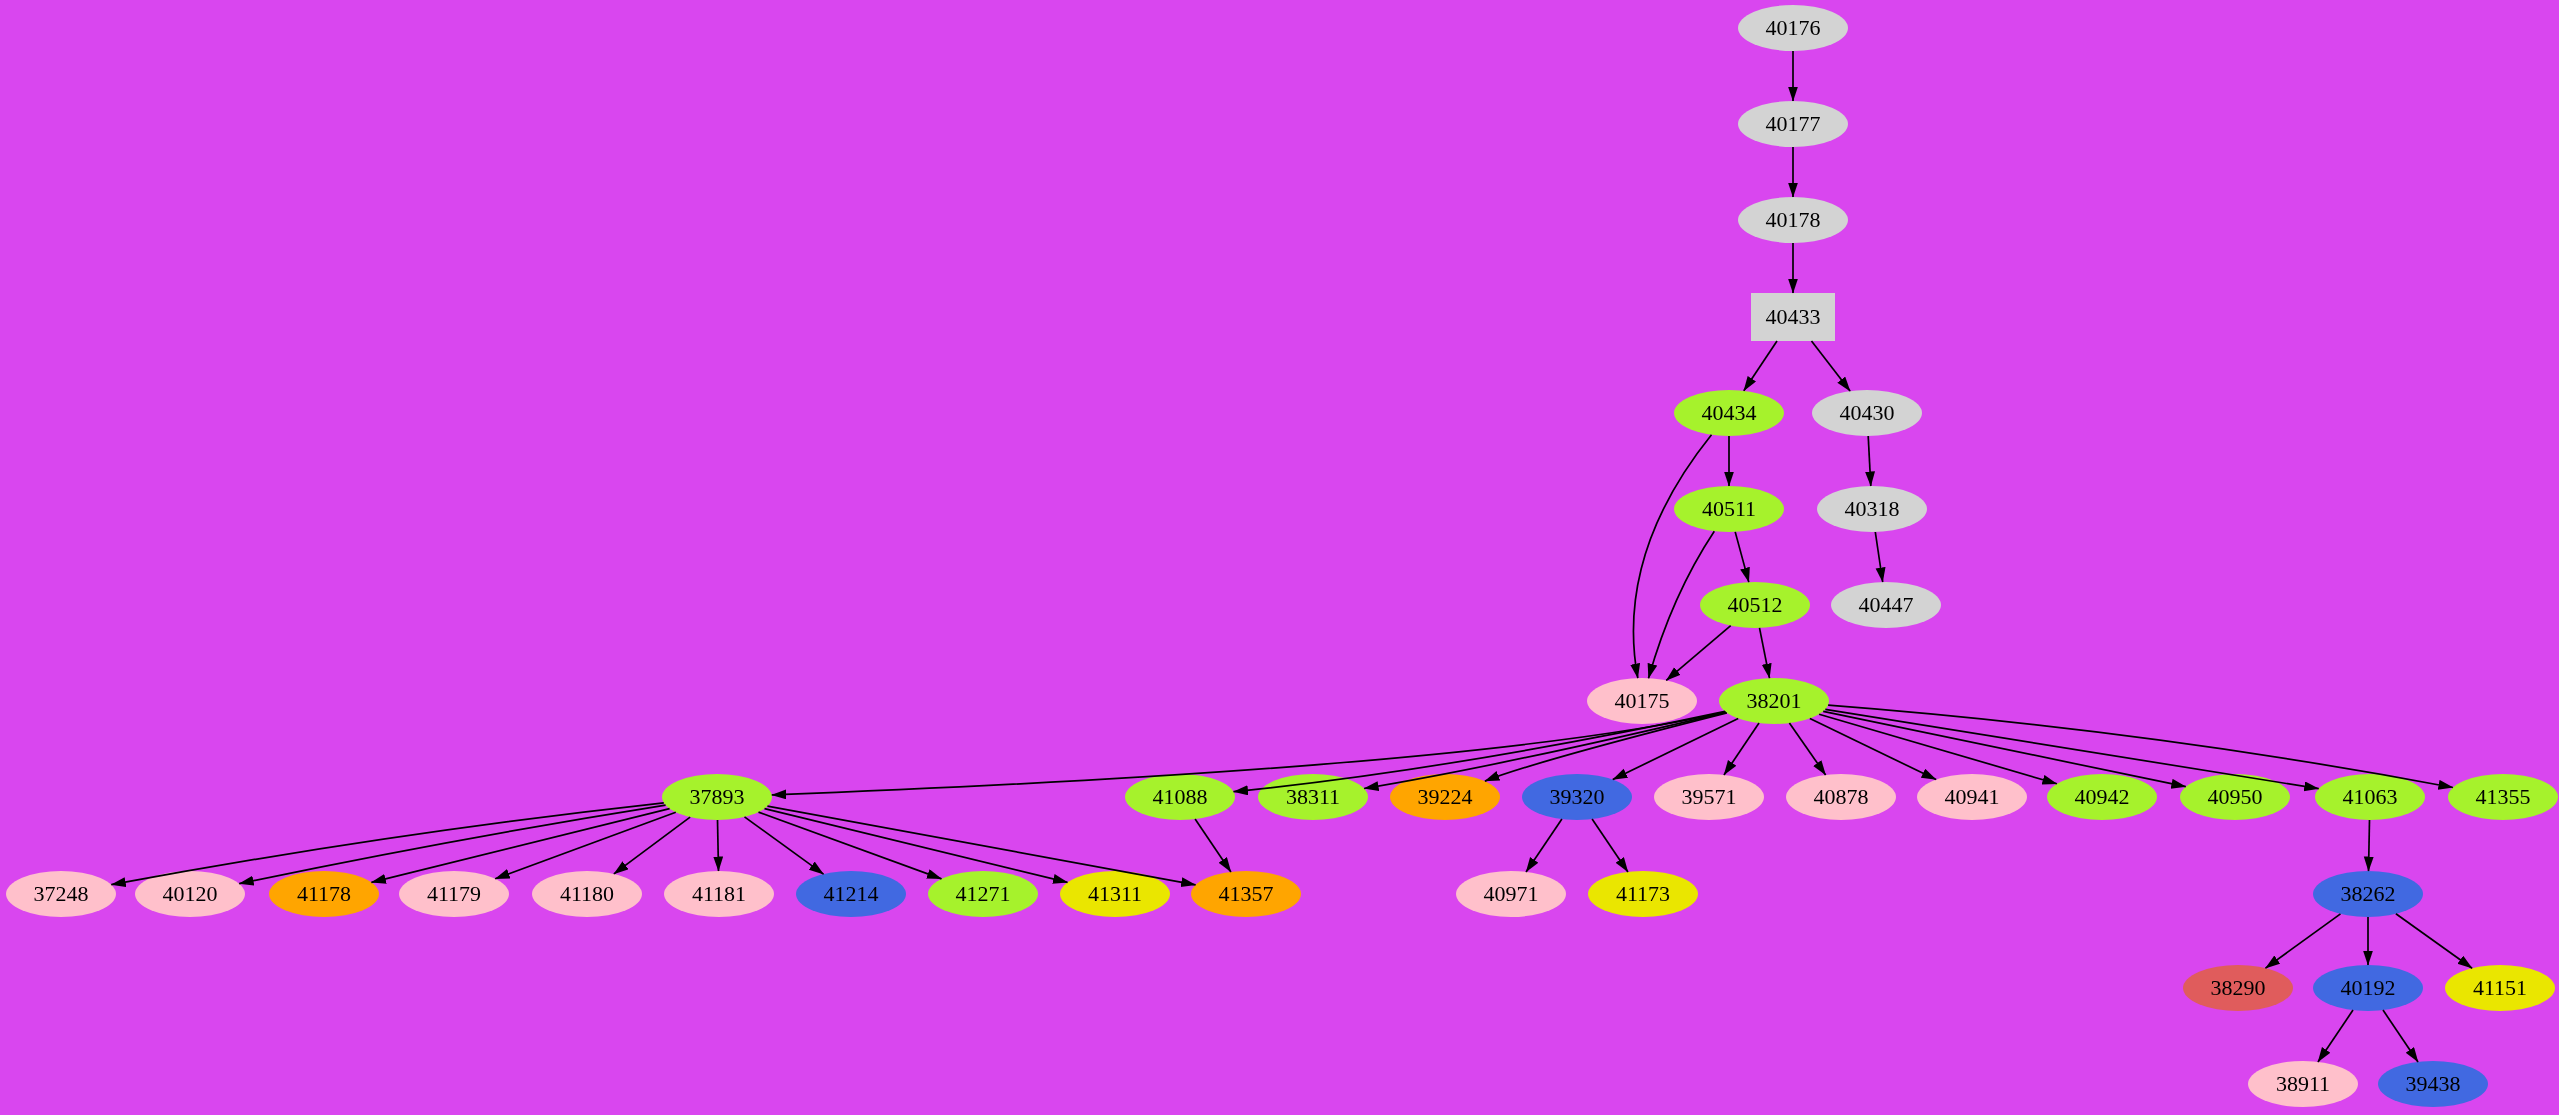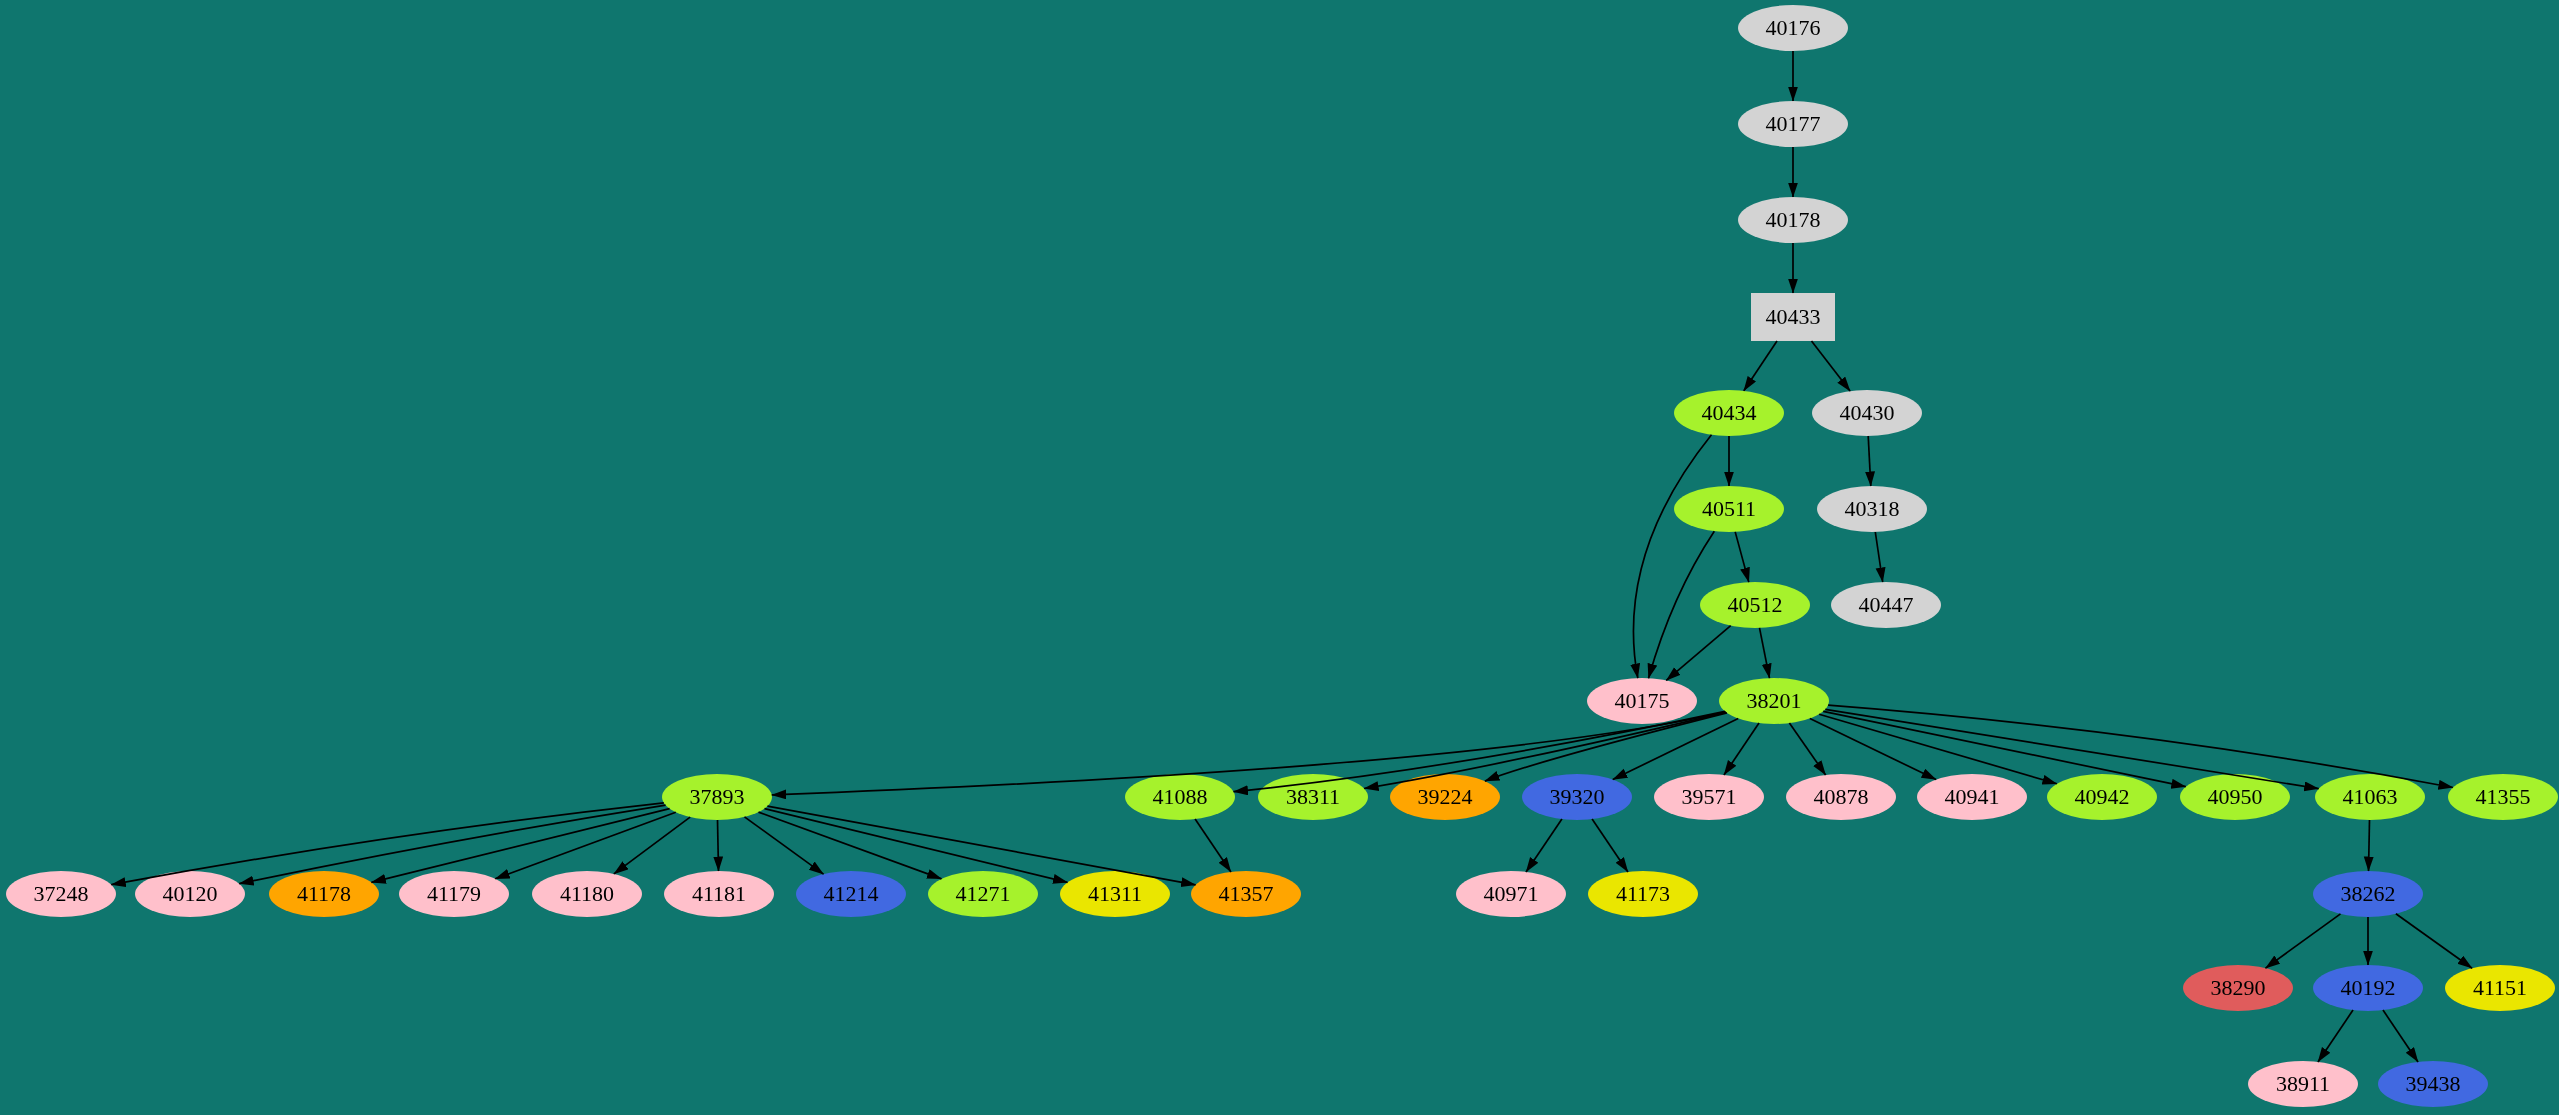--- a/index.html
+++ b/index.html
@@ -1,20 +1,20 @@
 <!DOCTYPE html>
 <html><head>
 <meta charset="utf-8">
 <style>
   html, body { margin: 0; padding: 0; background: #ffffff; }
   .canvas {
     position: relative;
     width: 2559px;
     height: 1115px;
-    background: #0f766e;
+    background: #d946ef;
     overflow: hidden;
   }
   svg { display: block; }
   .node-label {
     font-family: "Liberation Serif", "DejaVu Serif", serif;
     font-size: 22px;
     fill: #000000;
   }
 </style>
 </head>

